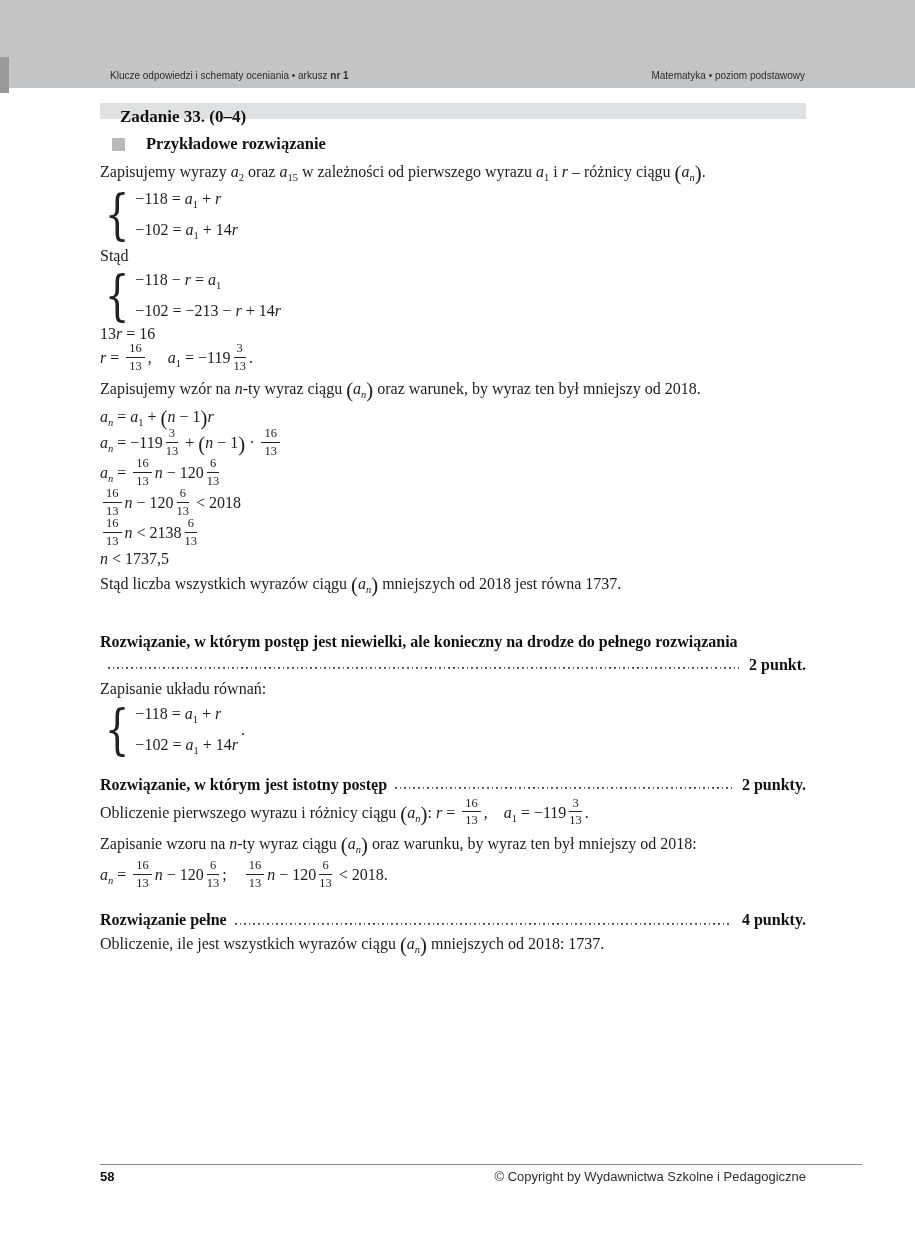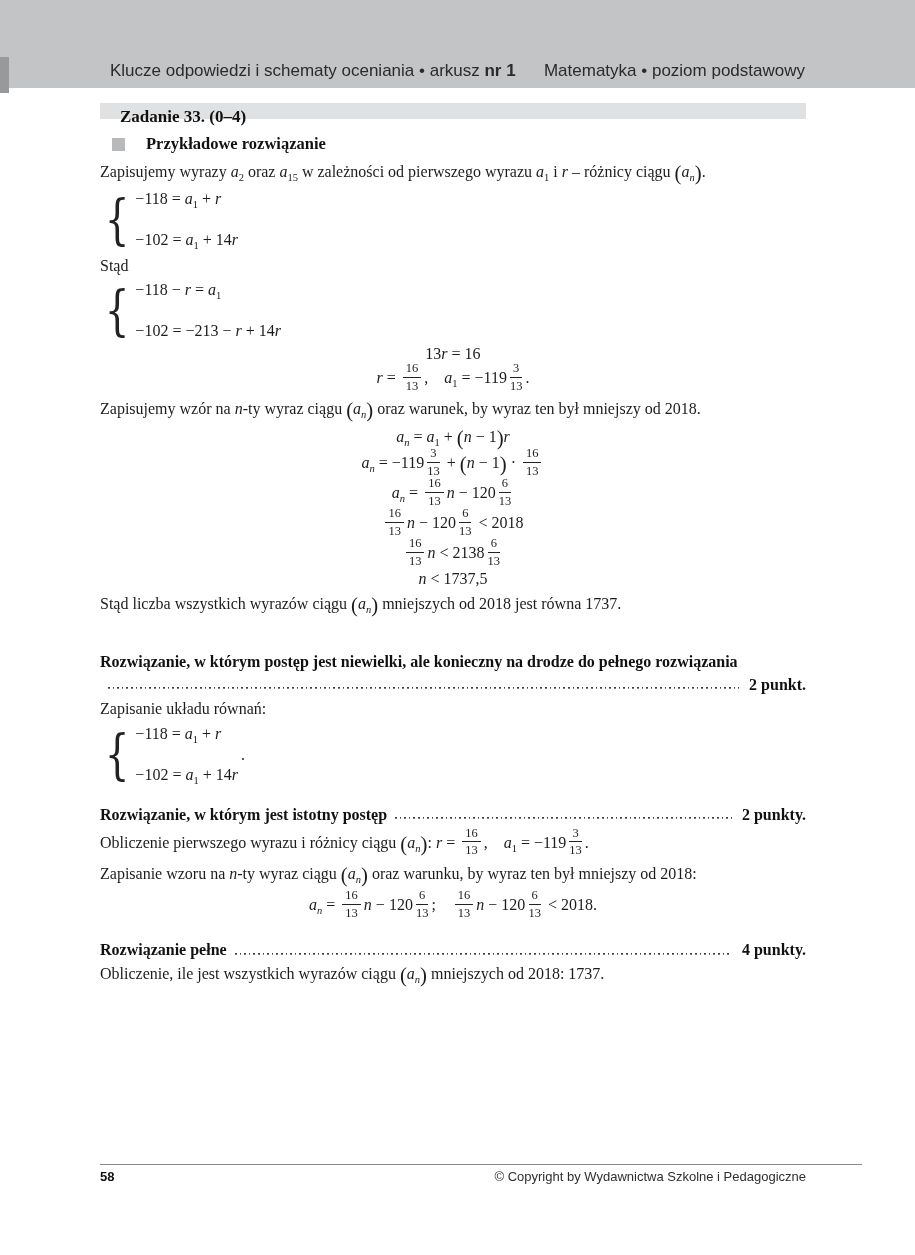--- a/index.html
+++ b/index.html
@@ -16,52 +16,52 @@
   body{
     width:915px;height:1255px;position:relative;background:#ffffff;
     font-family:"Liberation Serif", serif;color:var(--text);
     overflow:hidden;
   }
   .header-band{
     position:absolute;top:0;left:0;width:915px;height:88px;
     background:var(--header-band);
     display:flex;align-items:flex-end;justify-content:space-between;
     padding:0 110px 7px 110px;
-    font-family:"Liberation Sans", sans-serif;font-size:17px;color:#2b2b2b;
+    font-family:"Liberation Sans", sans-serif;font-size:10px;color:#2b2b2b;
   }
   .edge-mark{position:absolute;left:0;top:57px;width:9px;height:36px;background:var(--edge-mark);}
   .content{position:absolute;top:103px;left:100px;width:706px;}
   .title-bar{
     background:var(--title-bar);height:16px;line-height:27px;padding-left:20px;
     font-weight:bold;font-size:17px;color:#111;
   }
   .section{margin-top:15px;}
   .section.s2{margin-top:36px;}
   .section-heading{
     display:flex;align-items:center;gap:21px;
     font-weight:bold;font-size:16.5px;margin:0 0 8px 0;padding-left:12px;color:#111;
   }
   .bullet{width:13px;height:13px;background:var(--section-bullet);flex:0 0 auto;}
   .body-p{margin:5px 0;font-size:16px;line-height:1.3;white-space:pre-wrap;}
-  .math-line{margin:0 0;font-size:16px;line-height:1.25;white-space:pre-wrap;text-align:center;}
+  .math-line{margin:0 0;font-size:16px;line-height:1.25;white-space:pre-wrap;}
   .it{font-style:italic;}
   .sub{font-size:10.5px;vertical-align:-4px;letter-spacing:0;}
   .bigp{font-size:130%;line-height:1;vertical-align:-3px;}
   .frac{
     display:inline-flex;flex-direction:column;align-items:center;
     vertical-align:middle;margin:0 3px;line-height:1;position:relative;top:-2px;
   }
   .frac .num{font-size:12.5px;padding:0 3px 2px;border-bottom:1px solid #222;}
   .frac .den{font-size:12.5px;padding-top:2px;}
   .sys{display:flex;align-items:center;margin:4px 0;}
   .sys .brace{
     font-family:"DejaVu Serif", serif;font-size:54px;line-height:0.9;
     transform:scaleX(0.72);margin-right:1px;color:#222;flex:0 0 auto;
   }
-  .sys .rows{display:flex;flex-direction:column;gap:21px;font-size:16px;}
+  .sys .rows{display:flex;flex-direction:column;gap:11px;font-size:16px;}
   .sys .row{white-space:pre-wrap;}
   .sys .suffix{align-self:center;margin-left:3px;font-size:16px;}
   .sec-blocks > .score{margin-top:20px;font-size:16px;}
   .sec-blocks > .score:first-child{margin-top:2px;}
   .score .row-inline{display:flex;align-items:baseline;}
   .score .lbl,.score .lbl-full{font-weight:bold;color:#111;}
   .score .lbl{white-space:nowrap;}
   .leader{
     flex:1;align-self:flex-end;height:14px;margin:0 10px 2px 8px;
     background-image:repeating-linear-gradient(90deg, var(--leader-dots) 0 1.6px, transparent 1.6px 4.6px);

